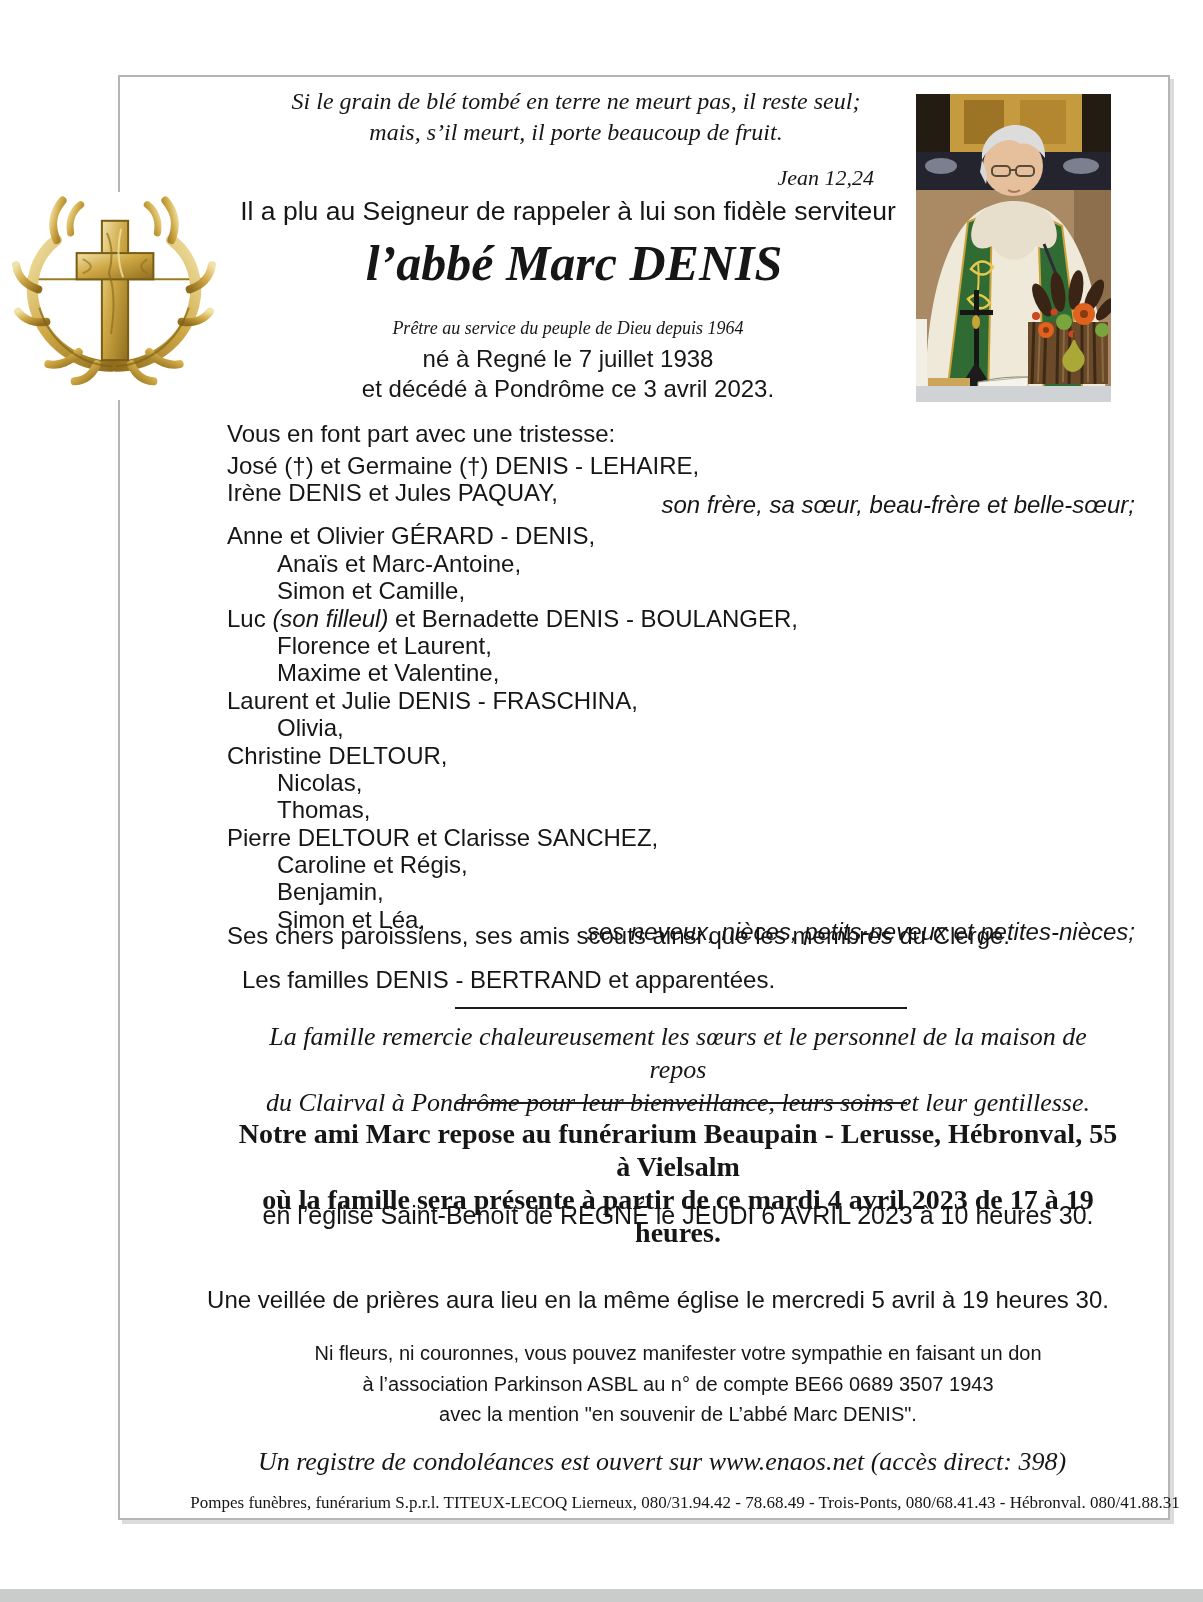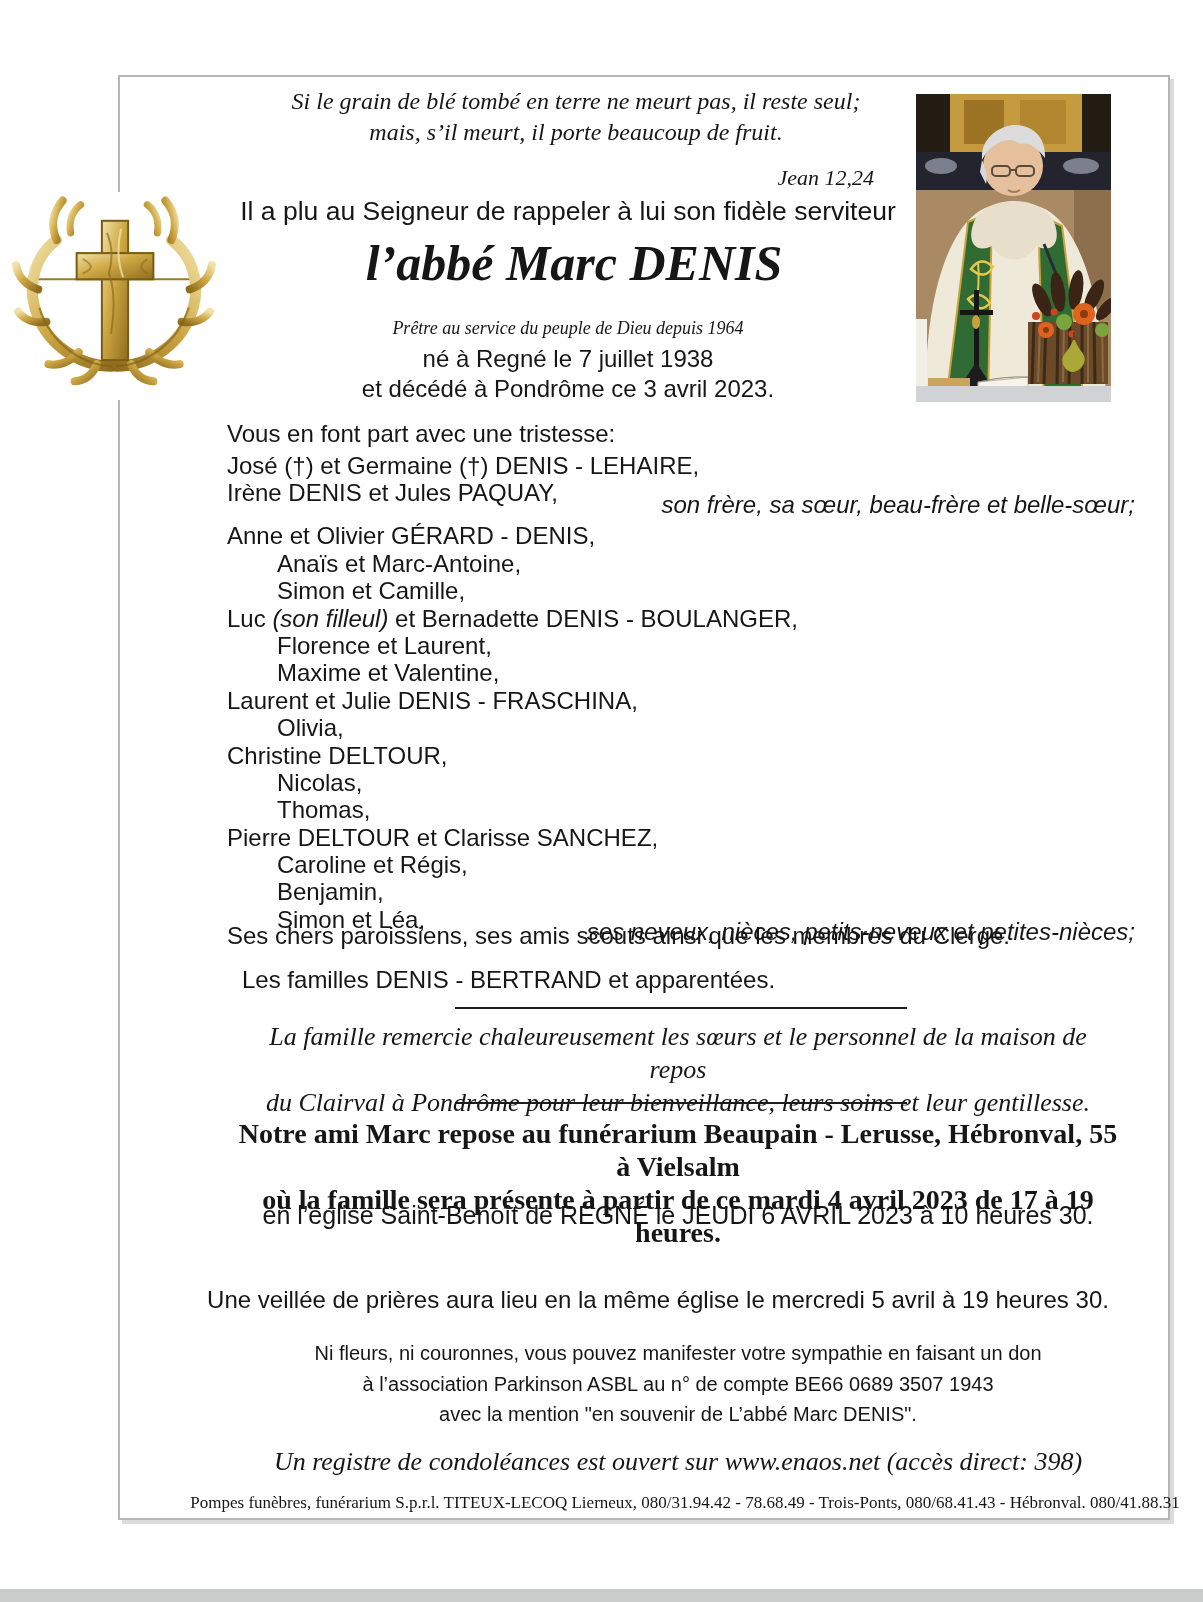--- a/index.html
+++ b/index.html
@@ -47,21 +47,21 @@
   .rule{left:455px;width:452px;border-top:2px solid #1c1c1c;height:0;}
   .rule1{top:1007px;}
   .rule2{top:1102px;}
 
   .thanks{left:238px;top:1020px;width:880px;font-size:26px;line-height:33px;}
   .repose{left:238px;top:1117px;width:880px;font-size:28px;line-height:33px;
           font-family:"Liberation Serif", serif;font-weight:bold;}
   .ceremony{left:238px;top:1200px;width:880px;font-size:25px;line-height:31px;}
   .veillee{left:118px;top:1286px;width:1080px;font-size:24px;}
   .don{left:238px;top:1338px;width:880px;font-size:20px;line-height:30.5px;}
-  .registre{left:238px;top:1447px;width:880px;font-size:26px;}
+  .registre{left:222px;top:1447px;width:880px;font-size:26px;}
   .footer{left:165px;top:1493px;width:1040px;font-size:17px;}
 
   
   .emblem{left:8px;top:192px;width:212px;height:208px;background:#ffffff;}
   .photo{left:916px;top:94px;width:195px;height:308px;}
   .photo svg, .emblem svg{display:block;width:100%;height:100%;}
 </style>
 </head>
 <body>
 

